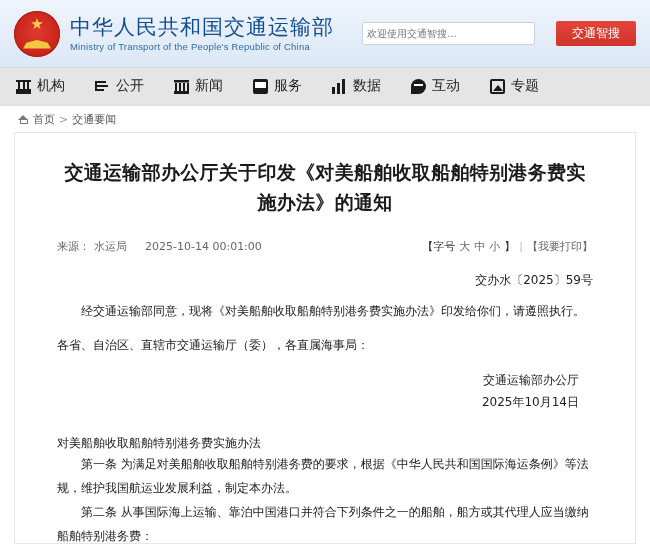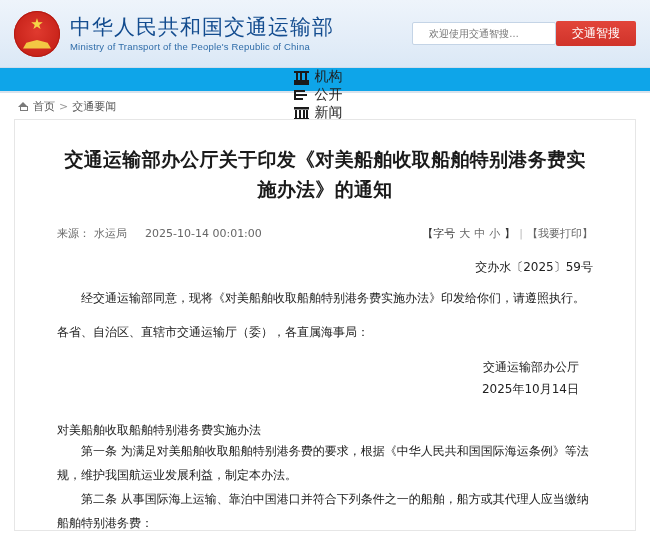--- a/index.html
+++ b/index.html
@@ -74,56 +74,55 @@
     color: #2f6ca8;
     line-height: 13px;
     letter-spacing: .2px;
   }
   .header-right {
     margin-left: auto;
     display: flex;
     align-items: center;
   }
   .search-box {
-    width: 144px;
+    width: 173px;
     height: 23px;
     background: #ffffff;
     border: 1px solid #c4d4e6;
     border-radius: 2px;
     font-size: 10px;
     color: #9aa8b6;
-    padding: 0 16px;
+    padding: 0 4px;
     box-sizing: border-box;
     line-height: 21px;
     outline: none;
   }
   .search-btn {
-    margin-left: 0;
+    margin-left: 21px;
     height: 25px;
     min-width: 80px;
     background: linear-gradient(180deg, #e2453a 0%, #d0332a 100%);
     color: #fff;
     font-size: 12px;
     border: none;
     border-radius: 2px;
     cursor: pointer;
     padding: 0 10px;
     font-family: "DejaVu Sans", "Liberation Sans", sans-serif;
   }
 
   
   .nav-bar {
-    height: 25px;
-    background: #0ea5e9;
+    height: 38px;
+    background: #e5e5e5;
     border-bottom: 2px solid #d9e2ec;
     display: flex;
     align-items: center;
     padding-left: 16px;
     box-sizing: border-box;
-    flex-direction: column;
   }
   .nav-item {
     display: flex;
     align-items: center;
     gap: 6px;
     margin-right: 30px;
     font-size: 14px;
     color: #1f1f1f;
     font-family: "DejaVu Sans", "Liberation Sans", sans-serif;
     cursor: pointer;

